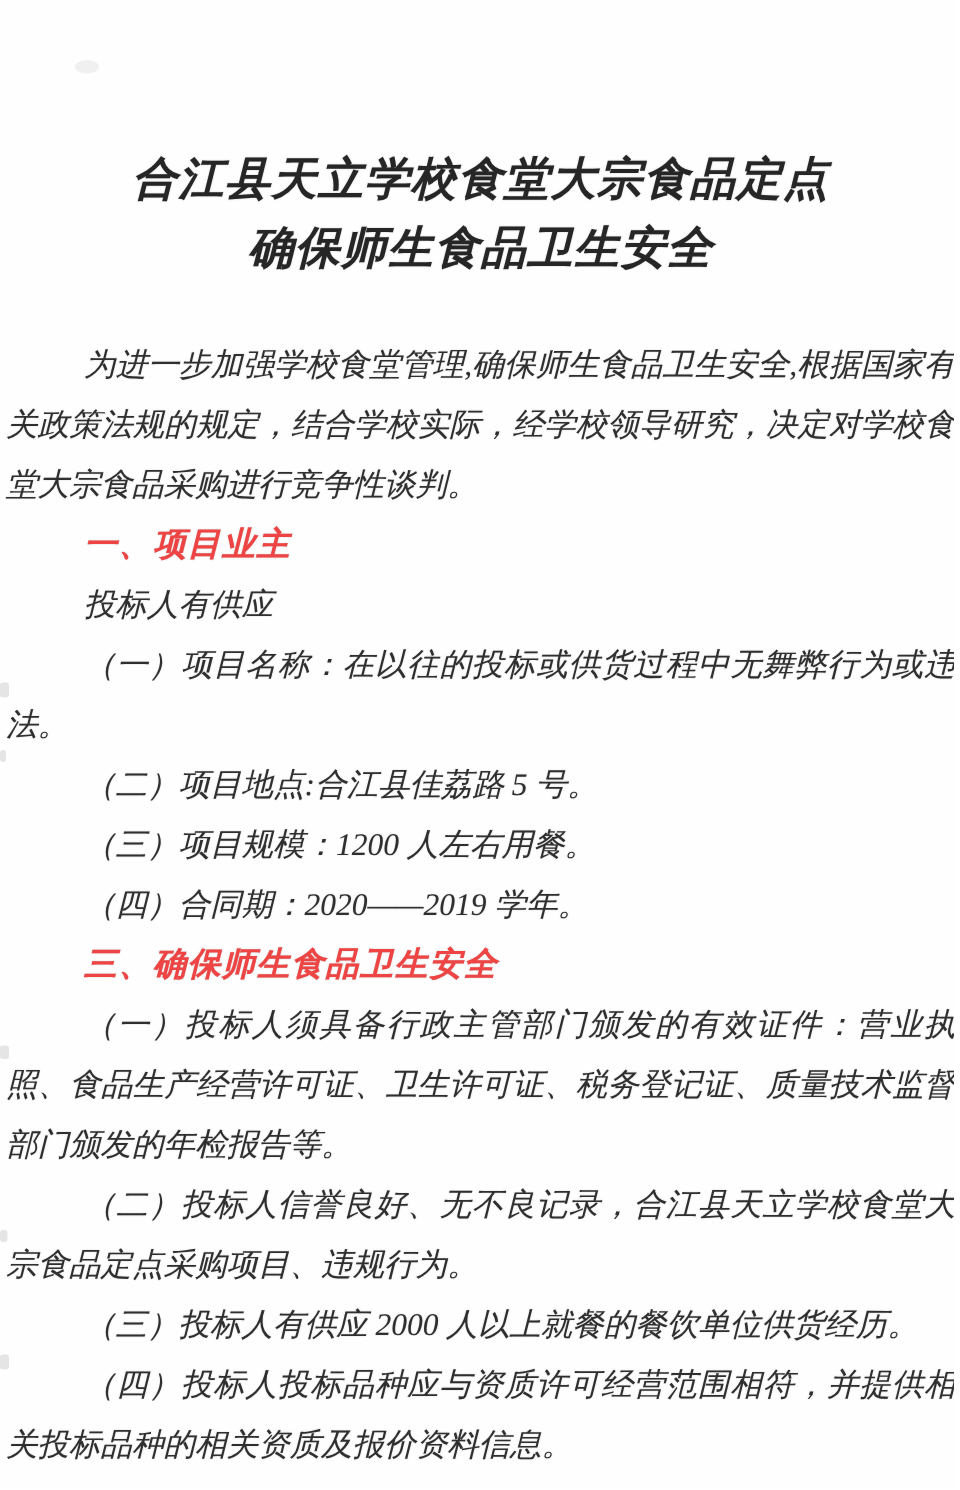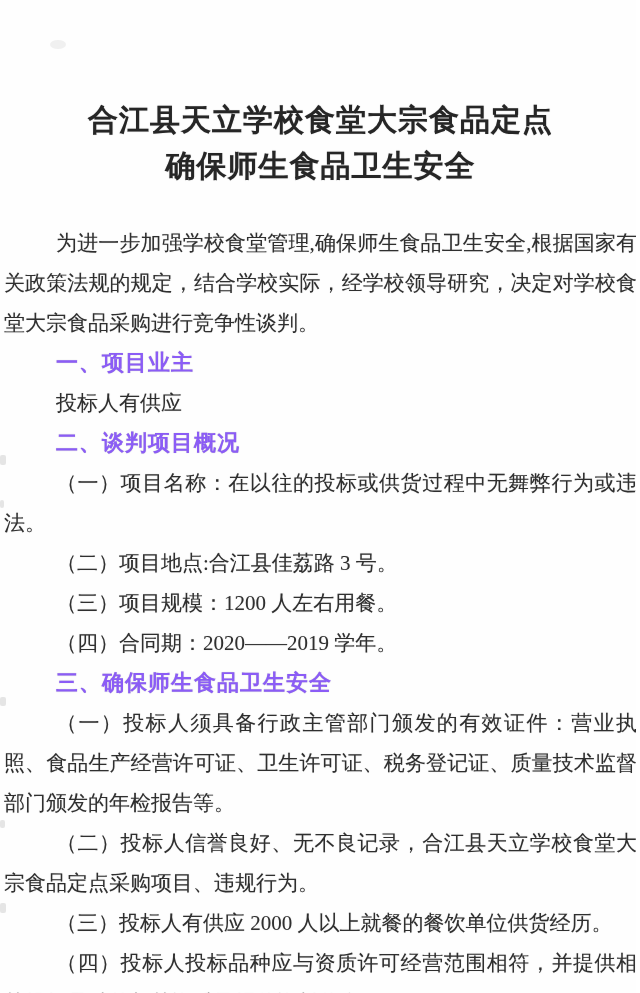--- a/index.html
+++ b/index.html
@@ -3,20 +3,21 @@
 <meta charset="utf-8">
 <style>
   html, body { margin: 0; padding: 0; background: #ffffff; }
   .page {
     position: relative;
     width: 636px;
     height: 993px;
     background: #fefefe;
     overflow: hidden;
     font-family: "Liberation Serif", "DejaVu Serif", serif;
+    font-style: italic;
   }
   .content {
     position: absolute;
     left: 4px;
     top: 0;
     width: 633px;
   }
   .doc-title {
     margin-top: 97px;
     text-align: center;
@@ -36,21 +37,21 @@
     text-shadow: 0 0 1px rgba(60,60,60,0.3);
   }
   .doc-body p {
     margin: 0;
     text-indent: 52px;
   }
   .doc-body p.heading {
     font-family: "Liberation Sans", "DejaVu Sans", sans-serif;
     font-weight: bold;
     font-size: 22px;
-    color: #8b5cf6;
+    color: #ef4444;
     letter-spacing: 1px;
   }
   .artifact {
     position: absolute;
     background: #c7c7c7;
     opacity: 0.45;
     border-radius: 2px;
   }
   .smudge {
     position: absolute;
@@ -78,23 +79,22 @@
       <div>确保师生食品卫生安全</div>
     </div>
 
     <div class="doc-body">
 
       <p>为进一步加强学校食堂管理,确保师生食品卫生安全,根据国家有关政策法规的规定，结合学校实际，经学校领导研究，决定对学校食堂大宗食品采购进行竞争性谈判。</p>
 
       <p class="heading">一、项目业主</p>
       <p>投标人有供应</p>
 
-      <p class="heading">二、谈判项目概况</p>
       <p>（一）项目名称：在以往的投标或供货过程中无舞弊行为或违法。</p>
-      <p>（二）项目地点:合江县佳荔路 3 号。</p>
+      <p>（二）项目地点:合江县佳荔路 5 号。</p>
       <p>（三）项目规模：1200 人左右用餐。</p>
       <p>（四）合同期：2020——2019 学年。</p>
 
       <p class="heading">三、确保师生食品卫生安全</p>
       <p>（一）投标人须具备行政主管部门颁发的有效证件：营业执照、食品生产经营许可证、卫生许可证、税务登记证、质量技术监督部门颁发的年检报告等。</p>
       <p>（二）投标人信誉良好、无不良记录，合江县天立学校食堂大宗食品定点采购项目、违规行为。</p>
       <p>（三）投标人有供应 2000 人以上就餐的餐饮单位供货经历。</p>
       <p>（四）投标人投标品种应与资质许可经营范围相符，并提供相关投标品种的相关资质及报价资料信息。</p>
 
     </div>

